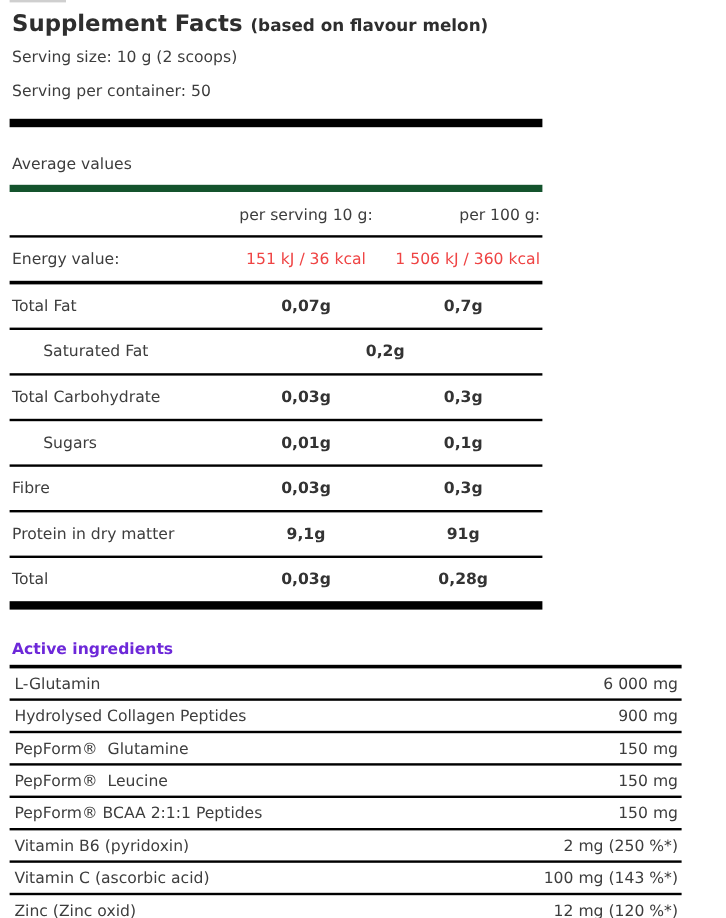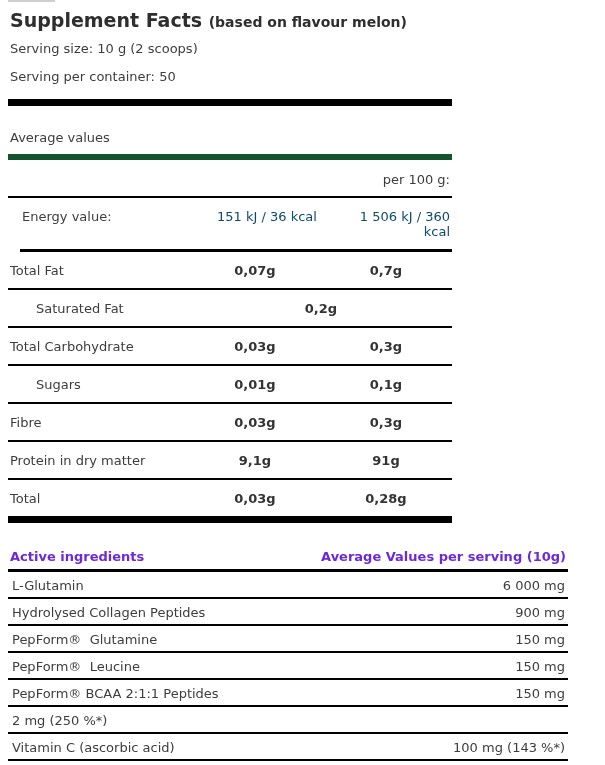--- a/index.html
+++ b/index.html
@@ -29,22 +29,22 @@
   .t1 { width: 444px; margin-top: 15px; }
   .bar { height: 7px; background: #000; }
   .t1-section-label { padding: 24px 0 9px 2px; border-bottom: 6px solid #14532d; }
   .t1-head { display: flex; padding: 12px 0 9px; border-bottom: 2px solid #000; font-weight: normal; }
   .t1 .c-label { width: 182px; padding-left: 2px; }
   .t1 .c-serv  { width: 130px; text-align: center; }
   .t1 .c-100   { flex: 1; text-align: center; }
   .t1-head .c-100 { text-align: right; padding-right: 2px; }
   .t1-row { display: flex; padding: 11px 0 10px; border-bottom: 2px solid #000; }
   .t1-row .c-serv, .t1-row .c-100 { font-weight: bold; color: #333; }
-  .t1-row.energy { border-bottom-width: 3px; margin-left: 12px; }
-  .t1-row.energy .c-serv, .t1-row.energy .c-100 { font-weight: normal; color: #0c4a6e; }
+  .t1-row.energy { border-bottom-width: 3px; }
+  .t1-row.energy .c-serv, .t1-row.energy .c-100 { font-weight: normal; color: #ef4444; }
   .t1-row.energy .c-100 { text-align: right; padding-right: 2px; }
   .t1-row.indent .c-label { padding-left: 28px; }
   .t1-rows .t1-row:last-child { border-bottom: none; }
 
   
   .t2 { width: 560px; margin-top: 21px; }
   .t2-head {
     display: flex; justify-content: space-between;
     font-weight: bold; color: #6d28d9;
     padding: 5px 2px 5px 2px;
@@ -69,20 +69,21 @@
     <span class="title-sub">(based on flavour melon)</span>
   </div>
   <p class="serving-line">Serving size: 10 g (2 scoops)</p>
   <p class="serving-line">Serving per container: 50</p>
 
   <div class="t1">
     <div class="bar"></div>
     <div class="t1-section-label">Average values</div>
     <div class="t1-head">
       <div class="c-label"></div>
+      <div class="c-serv">per serving 10 g:</div>
       <div class="c-100">per 100 g:</div>
     </div>
     <div class="t1-rows">
         <div class="t1-row energy">
           <div class="c-label">Energy value:</div>
           <div class="c-serv">151 kJ / 36 kcal</div>
           <div class="c-100">1 506 kJ / 360 kcal</div>
         </div>
         <div class="t1-row">
           <div class="c-label">Total Fat</div>
@@ -118,21 +119,20 @@
           <div class="c-serv">0,03g</div>
           <div class="c-100">0,28g</div>
         </div>
       </div>
     <div class="bar"></div>
   </div>
 
   <div class="t2">
     <div class="t2-head">
       <div>Active ingredients</div>
-      <div>Average Values per serving (10g)</div>
     </div>
     <div class="t2-rows">
         <div class="t2-row">
           <div class="ing-label">L-Glutamin</div>
           <div class="ing-value">6 000 mg</div>
         </div>
         <div class="t2-row">
           <div class="ing-label">Hydrolysed Collagen Peptides</div>
           <div class="ing-value">900 mg</div>
         </div>
@@ -142,20 +142,21 @@
         </div>
         <div class="t2-row">
           <div class="ing-label">PepForm®  Leucine</div>
           <div class="ing-value">150 mg</div>
         </div>
         <div class="t2-row">
           <div class="ing-label">PepForm® BCAA 2:1:1 Peptides</div>
           <div class="ing-value">150 mg</div>
         </div>
         <div class="t2-row">
+          <div class="ing-label">Vitamin B6 (pyridoxin)</div>
           <div class="ing-value">2 mg (250 %*)</div>
         </div>
         <div class="t2-row">
           <div class="ing-label">Vitamin C (ascorbic acid)</div>
           <div class="ing-value">100 mg (143 %*)</div>
         </div>
         <div class="t2-row">
           <div class="ing-label">Zinc (Zinc oxid)</div>
           <div class="ing-value">12 mg (120 %*)</div>
         </div>

